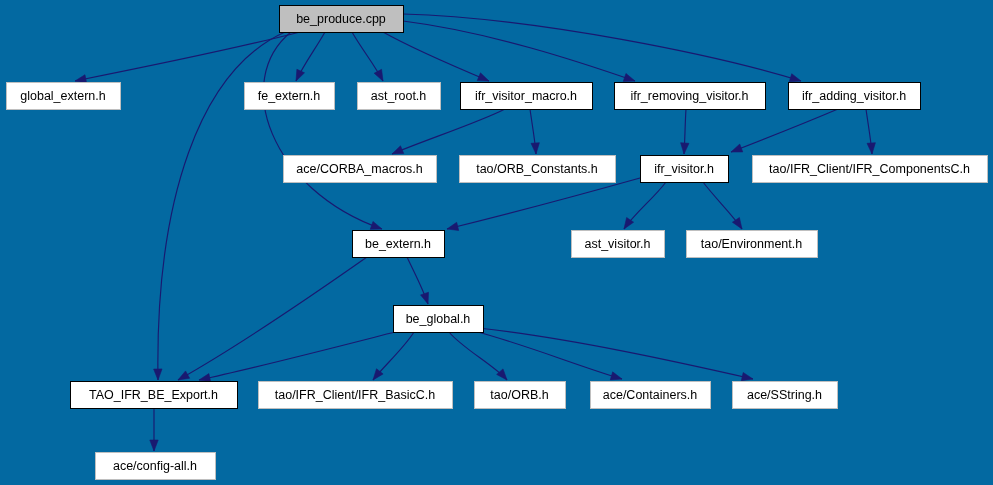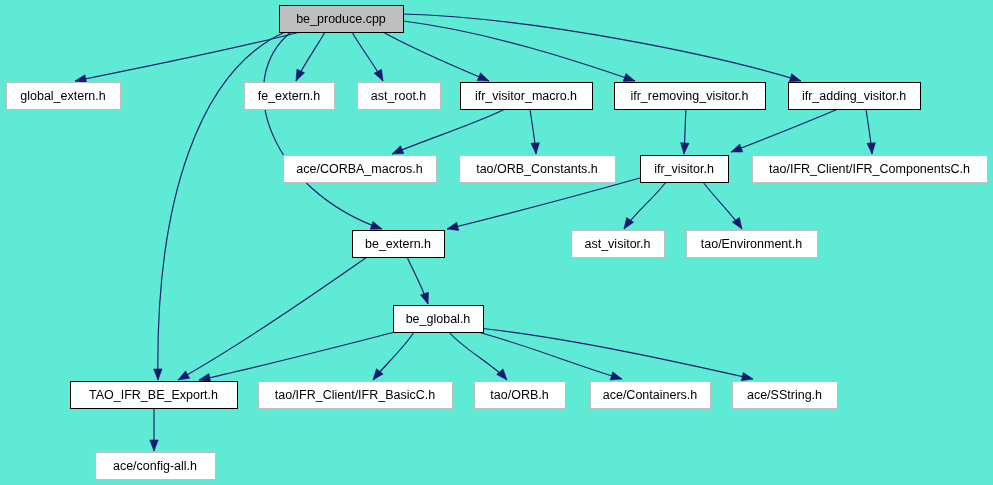--- a/index.html
+++ b/index.html
@@ -4,21 +4,21 @@
 <style>
   html, body {
     margin: 0;
     padding: 0;
     background: #ffffff;
   }
   #graph-root {
     position: relative;
     width: 993px;
     height: 485px;
-    background: #5eead4;
+    background: #0369a1;
     font-family: "Liberation Sans", sans-serif;
     overflow: hidden;
   }
   svg#dep-graph {
     display: block;
     width: 993px;
     height: 485px;
   }
   .node-box {
     fill: #ffffff;

